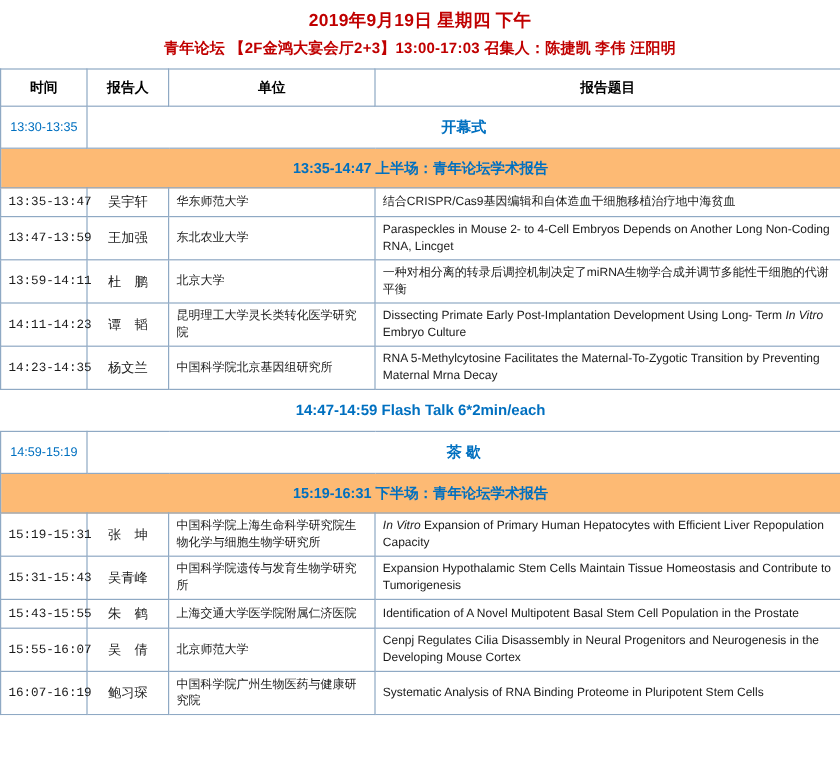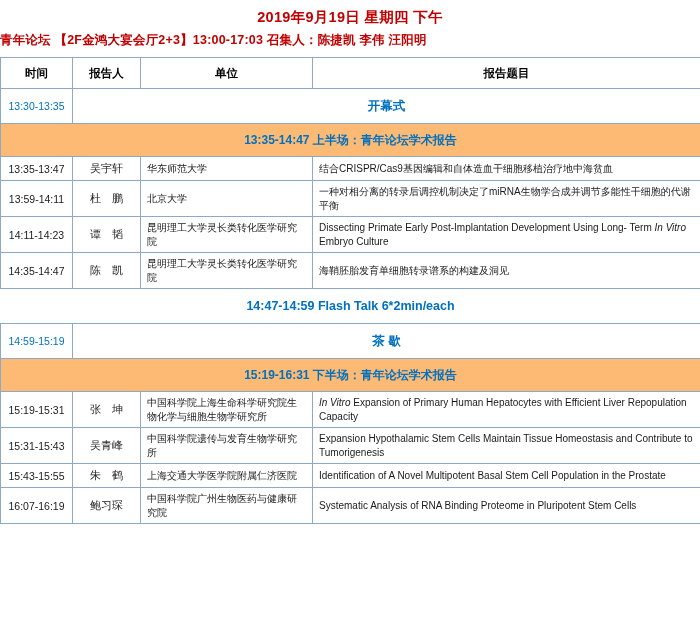--- a/index.html
+++ b/index.html
@@ -21,21 +21,21 @@
   }
   .title-line {
     text-align: center;
     color: #c00000;
     font-weight: bold;
     font-size: 14.5px;
     padding: 8px 0 5px 0;
     letter-spacing: 0.3px;
   }
   .subtitle-line {
-    text-align: left;
+    text-align: center;
     color: #c00000;
     font-weight: bold;
     font-size: 12.5px;
     padding: 0 0 8px 0;
     letter-spacing: 0.2px;
   }
   table.sched {
     width: 700px;
     border-collapse: collapse;
     table-layout: fixed;
@@ -56,20 +56,21 @@
   }
   col.c-time { width: 72px; }
   col.c-speaker { width: 68px; }
   col.c-affil { width: 172px; }
   col.c-topic { width: 388px; }
 
   td.time {
     text-align: center;
     font-size: 10.5px;
     white-space: nowrap;
+    font-family: Liberation Mono, monospace;
   }
   td.speaker {
     text-align: center;
     font-size: 11px;
     white-space: nowrap;
   }
   td.speaker.spaced {
     letter-spacing: 4px;
     text-indent: 4px;
   }
@@ -146,36 +147,42 @@
         <tr class="section">
           <td colspan="4">13:35-14:47 上半场：青年论坛学术报告</td>
         </tr>
         <tr>
           <td class="time">13:35-13:47</td>
           <td class="speaker">吴宇轩</td>
           <td class="affil">华东师范大学</td>
           <td class="topic">结合CRISPR/Cas9基因编辑和自体造血干细胞移植治疗地中海贫血</td>
         </tr>
         <tr>
+          <td class="time">13:47-13:59</td>
+          <td class="speaker">王加强</td>
+          <td class="affil">东北农业大学</td>
+          <td class="topic">Paraspeckles in Mouse 2- to 4-Cell Embryos Depends on Another Long Non-Coding RNA, Lincget</td>
+        </tr>
+        <tr>
           <td class="time">13:59-14:11</td>
           <td class="speaker spaced">杜 鹏</td>
           <td class="affil">北京大学</td>
           <td class="topic">一种对相分离的转录后调控机制决定了miRNA生物学合成并调节多能性干细胞的代谢平衡</td>
         </tr>
         <tr>
           <td class="time">14:11-14:23</td>
           <td class="speaker spaced">谭 韬</td>
           <td class="affil">昆明理工大学灵长类转化医学研究院</td>
           <td class="topic"><span>Dissecting Primate Early Post-Implantation Development Using Long- Term </span><i>In Vitro</i><span> Embryo Culture</span></td>
         </tr>
         <tr>
-          <td class="time">14:35-14:47</td>
-          <td class="speaker spaced">陈 凯</td>
-          <td class="affil">昆明理工大学灵长类转化医学研究院</td>
-          <td class="topic">海鞘胚胎发育单细胞转录谱系的构建及洞见</td>
+          <td class="time">14:23-14:35</td>
+          <td class="speaker">杨文兰</td>
+          <td class="affil">中国科学院北京基因组研究所</td>
+          <td class="topic">RNA 5-Methylcytosine Facilitates the Maternal-To-Zygotic Transition by Preventing Maternal Mrna Decay</td>
         </tr>
         <tr class="flash">
           <td colspan="4">14:47-14:59  Flash Talk  6*2min/each</td>
         </tr>
         <tr>
           <td class="blue-lead">14:59-15:19</td>
           <td colspan="3" class="cell-center-blue" style="height: 26px;">茶 歇</td>
         </tr>
         <tr class="section">
           <td colspan="4">15:19-16:31 下半场：青年论坛学术报告</td>
@@ -192,20 +199,26 @@
           <td class="affil">中国科学院遗传与发育生物学研究所</td>
           <td class="topic">Expansion Hypothalamic Stem Cells Maintain Tissue Homeostasis and Contribute to Tumorigenesis</td>
         </tr>
         <tr>
           <td class="time">15:43-15:55</td>
           <td class="speaker spaced">朱 鹤</td>
           <td class="affil">上海交通大学医学院附属仁济医院</td>
           <td class="topic">Identification of A Novel Multipotent Basal Stem Cell Population in the Prostate</td>
         </tr>
         <tr>
+          <td class="time">15:55-16:07</td>
+          <td class="speaker spaced">吴 倩</td>
+          <td class="affil">北京师范大学</td>
+          <td class="topic">Cenpj Regulates Cilia Disassembly in Neural Progenitors and Neurogenesis in the Developing Mouse Cortex</td>
+        </tr>
+        <tr>
           <td class="time">16:07-16:19</td>
           <td class="speaker">鲍习琛</td>
           <td class="affil">中国科学院广州生物医药与健康研究院</td>
           <td class="topic">Systematic Analysis of RNA Binding Proteome in Pluripotent Stem Cells</td>
         </tr>
       </tbody>
   </table>
 
 </div>
 

